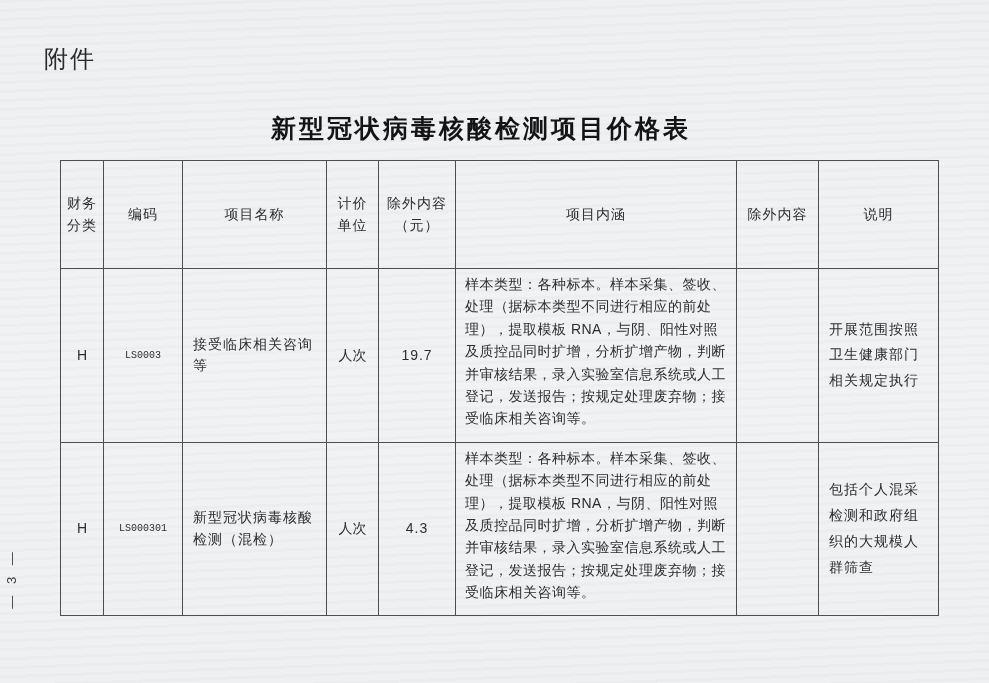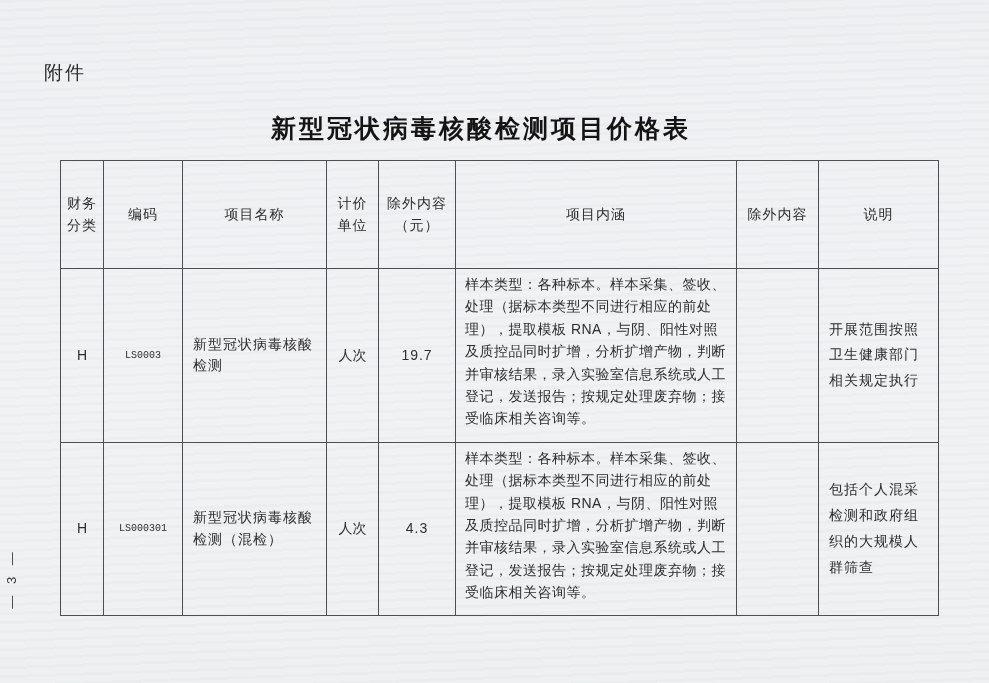--- a/index.html
+++ b/index.html
@@ -21,22 +21,22 @@
     content: "";
     position: absolute;
     inset: 0;
     background:
       repeating-linear-gradient(178deg, rgba(180,188,196,0.07) 0 3px, rgba(255,255,255,0) 3px 9px);
     pointer-events: none;
   }
   .attachment {
     position: absolute;
     left: 44px;
-    top: 60px;
-    font-size: 19px;
+    top: 43px;
+    font-size: 24px;
     letter-spacing: 2px;
     color: #2b2b2b;
   }
   .doc-title {
     position: absolute;
     left: 42px;
     width: 878px;
     top: 112px;
     text-align: center;
     font-size: 25px;
@@ -142,21 +142,21 @@
         <th>除外内容（元）</th>
         <th>项目内涵</th>
         <th>除外内容</th>
         <th>说明</th>
       </tr>
     </thead>
     <tbody>
       <tr class="data-row-1">
         <td class="cell-finance">H</td>
         <td class="cell-code">LS0003</td>
-        <td class="cell-name">新型冠状病毒核酸检测</td>
+        <td class="cell-name">接受临床相关咨询等</td>
         <td class="cell-unit">人次</td>
         <td class="cell-price">19.7</td>
         <td class="cell-content">样本类型：各种标本。样本采集、签收、处理（据标本类型不同进行相应的前处理），提取模板 RNA，与阴、阳性对照及质控品同时扩增，分析扩增产物，判断并审核结果，录入实验室信息系统或人工登记，发送报告；按规定处理废弃物；接受临床相关咨询等。</td>
         <td class="cell-exclusions"></td>
         <td class="cell-notes">开展范围按照卫生健康部门相关规定执行</td>
       </tr>
       <tr class="data-row-2">
         <td class="cell-finance">H</td>
         <td class="cell-code">LS000301</td>
         <td class="cell-name">新型冠状病毒核酸检测（混检）</td>

